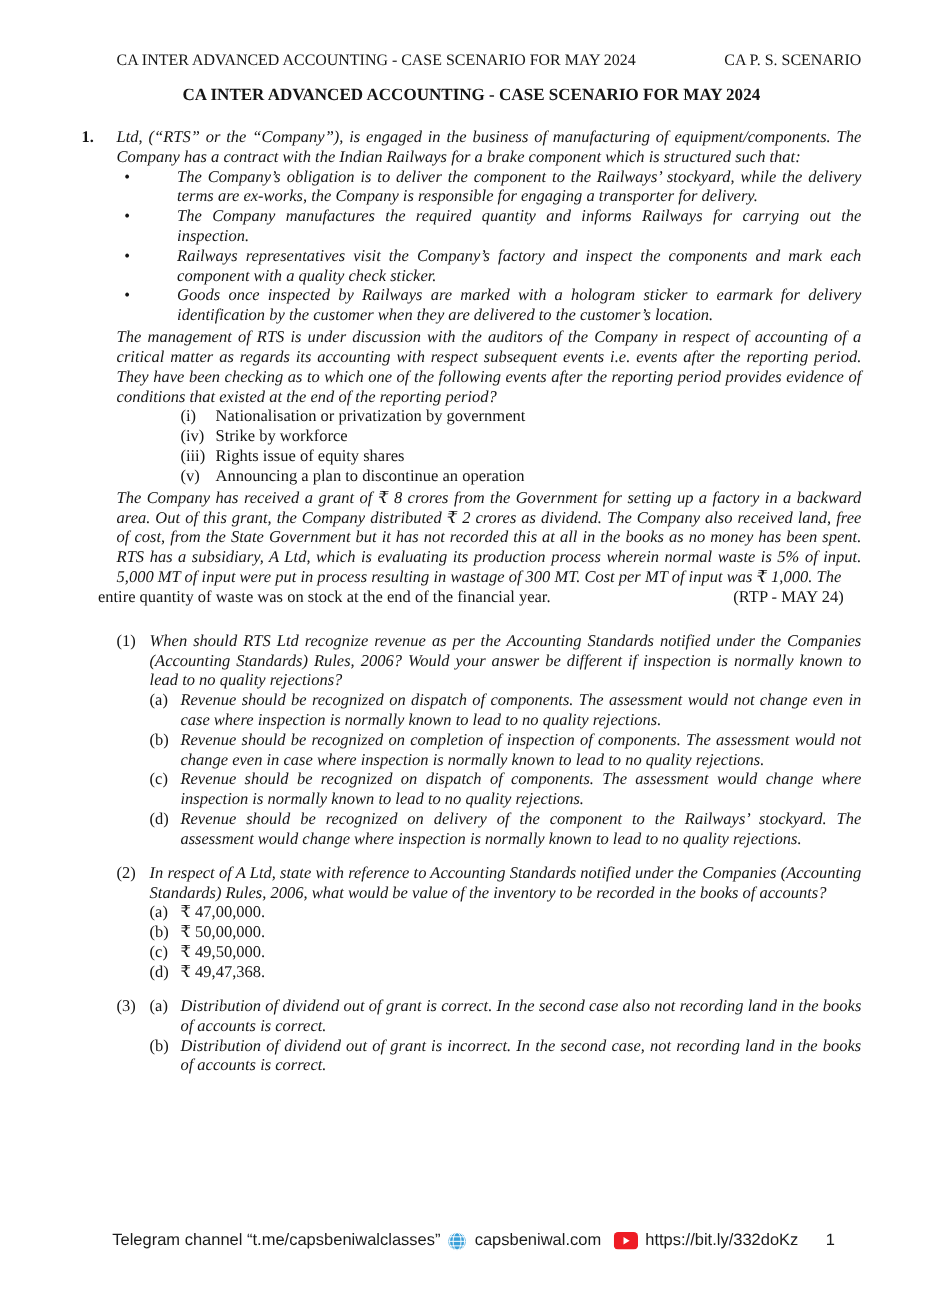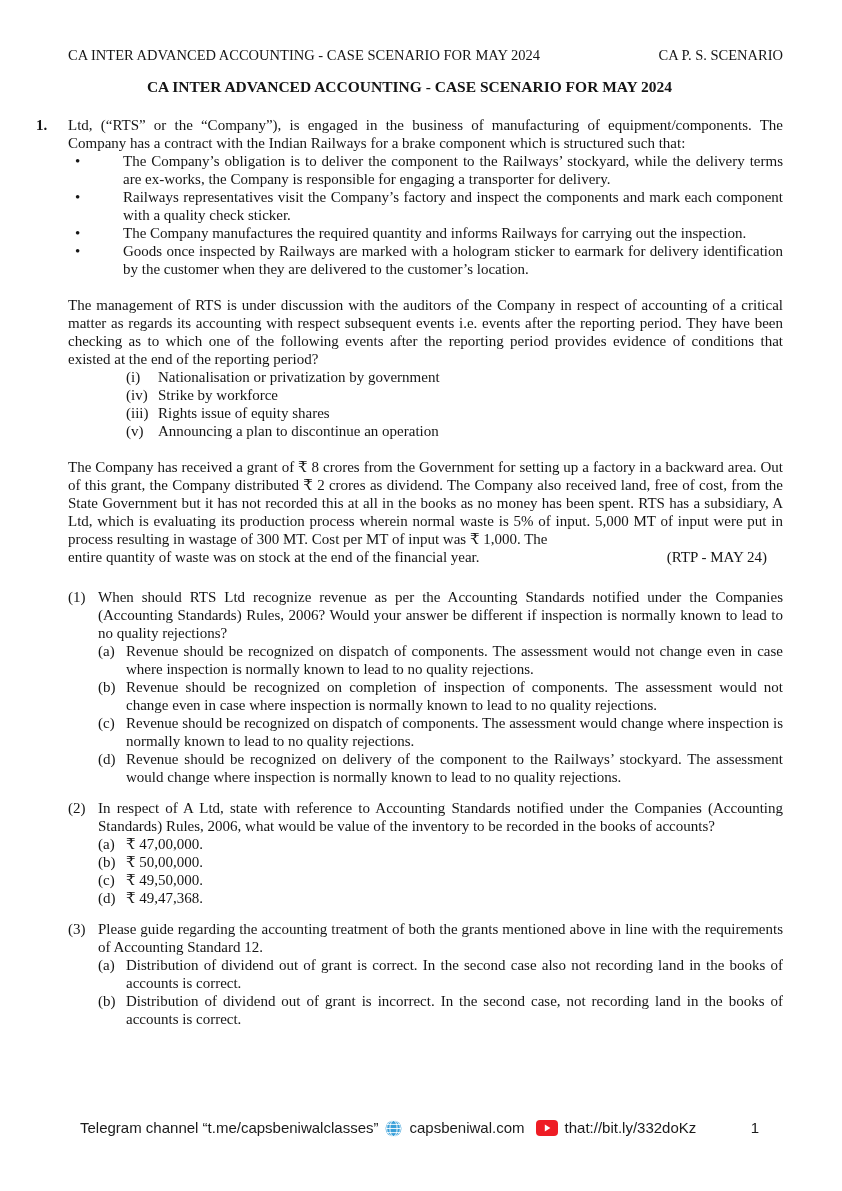--- a/index.html
+++ b/index.html
@@ -5,21 +5,21 @@
   * { margin: 0; padding: 0; box-sizing: border-box; }
   html, body { background: #e8e8e8; }
   body { font-family: "Liberation Serif", "DejaVu Serif", serif; }
   .page {
     position: relative;
     width: 842px;
     height: 1191px;
     margin: 0 auto;
     background: #ffffff;
     color: #151515;
-    padding: 46px 59px 0 36px;
+    padding: 46px 59px 0 74px;
     font-size: 15px;
     line-height: 18px;
     overflow: hidden;
   }
   .running-head {
     display: flex;
     justify-content: space-between;
     margin-left: 32px;
     font-size: 14.5px;
     white-space: nowrap;
@@ -29,45 +29,45 @@
     font-weight: bold;
     font-size: 15.5px;
     margin-top: 14px;
   }
   .case-item {
     display: grid;
     grid-template-columns: 32px 1fr;
     margin-top: 20px;
   }
   .case-num { font-weight: bold; }
-  .jtext { text-align: justify; }
+  .jtext { text-align: justify; font-style: italic; }
   .bullet-row { display: grid; grid-template-columns: 32px 1fr; gap: 23px; }
   .bullet-marker { padding-left: 7px; }
   .bullet-marker::before { content: "\2022"; }
   .event-row { display: grid; grid-template-columns: 32px 1fr; }
-  .para-block { margin-top: 18px; margin-left: 32px; }
+  .para-block { margin-top: 2px; margin-left: 32px; }
   .grant-lastline {
     display: flex;
     justify-content: space-between;
     align-items: flex-start;
-    margin-left: 32px;
+    margin-left: 15px;
   }
   .source-tag { font-weight: normal; margin-right: 16px; white-space: nowrap; }
   .question {
     display: grid;
     grid-template-columns: 30px 1fr;
     margin-left: 32px;
     margin-top: 13px;
   }
   .question.first { margin-top: 22px; }
   .option-row { display: grid; grid-template-columns: 28px 1fr; }
   .footer {
     position: absolute;
     top: 1119px;
-    left: 80px;
+    left: 102px;
     right: 59px;
     display: flex;
     align-items: center;
     font-family: "Liberation Sans", "DejaVu Sans", sans-serif;
     font-size: 15px;
     color: #1a1a1a;
   }
   .footer .sep { width: 7px; }
   .footer .sep-wide { width: 11px; }
   .footer-icon { display: inline-flex; align-items: center; }
@@ -90,25 +90,25 @@
     <div>
       <div class="jtext">Ltd, (“RTS” or the “Company”), is engaged in the business of manufacturing of equipment/components. The Company has a contract with the Indian Railways for a brake component which is structured such that:</div>
 
       <div>
         <div class="bullet-row">
           <span class="bullet-marker"></span>
           <span class="jtext">The Company’s obligation is to deliver the component to the Railways’ stockyard, while the delivery terms are ex-works, the Company is responsible for engaging a transporter for delivery.</span>
         </div>
         <div class="bullet-row">
           <span class="bullet-marker"></span>
+          <span class="jtext">The Company manufactures the required quantity and informs Railways for carrying out the inspection.</span>
+        </div>
+        <div class="bullet-row">
+          <span class="bullet-marker"></span>
           <span class="jtext">Railways representatives visit the Company’s factory and inspect the components and mark each component with a quality check sticker.</span>
-        </div>
-        <div class="bullet-row">
-          <span class="bullet-marker"></span>
-          <span class="jtext">The Company manufactures the required quantity and informs Railways for carrying out the inspection.</span>
         </div>
         <div class="bullet-row">
           <span class="bullet-marker"></span>
           <span class="jtext">Goods once inspected by Railways are marked with a hologram sticker to earmark for delivery identification by the customer when they are delivered to the customer’s location.</span>
         </div>
       </div>
     </div>
   </div>
 
   <div class="para-block jtext">The management of RTS is under discussion with the auditors of the Company in respect of accounting of a critical matter as regards its accounting with respect subsequent events i.e. events after the reporting period. They have been checking as to which one of the following events after the reporting period provides evidence of conditions that existed at the end of the reporting period?</div>
@@ -180,21 +180,20 @@
       <div class="option-row">
         <span>(d)</span>
         <span>₹ 49,47,368.</span>
       </div>
     </div>
   </div>
 
   <div class="question">
     <span>(3)</span>
     <div>
-      <div class="jtext">Please guide regarding the accounting treatment of both the grants mentioned above in line with the requirements of Accounting Standard 12.</div>
       <div class="option-row">
         <span>(a)</span>
         <span class="jtext">Distribution of dividend out of grant is correct. In the second case also not recording land in the books of accounts is correct.</span>
       </div>
       <div class="option-row">
         <span>(b)</span>
         <span class="jtext">Distribution of dividend out of grant is incorrect. In the second case, not recording land in the books of accounts is correct.</span>
       </div>
     </div>
   </div>
@@ -217,17 +216,17 @@
     <span class="sep"></span>
     <span>capsbeniwal.com</span>
     <span class="sep-wide"></span>
     <span class="footer-icon">
       <svg width="22" height="16" viewBox="0 0 22 16">
         <rect x="0" y="0" width="22" height="16" rx="4" fill="#ee1c24"></rect>
         <path d="M8.8 4.6 L14.4 8 L8.8 11.4 Z" fill="#ffffff"></path>
       </svg>
     </span>
     <span class="sep"></span>
-    <span>that://bit.ly/332doKz</span>
+    <span>https://bit.ly/332doKz</span>
     <span class="page-num">1</span>
   </div>
 
 </div>
 
 </body></html>

